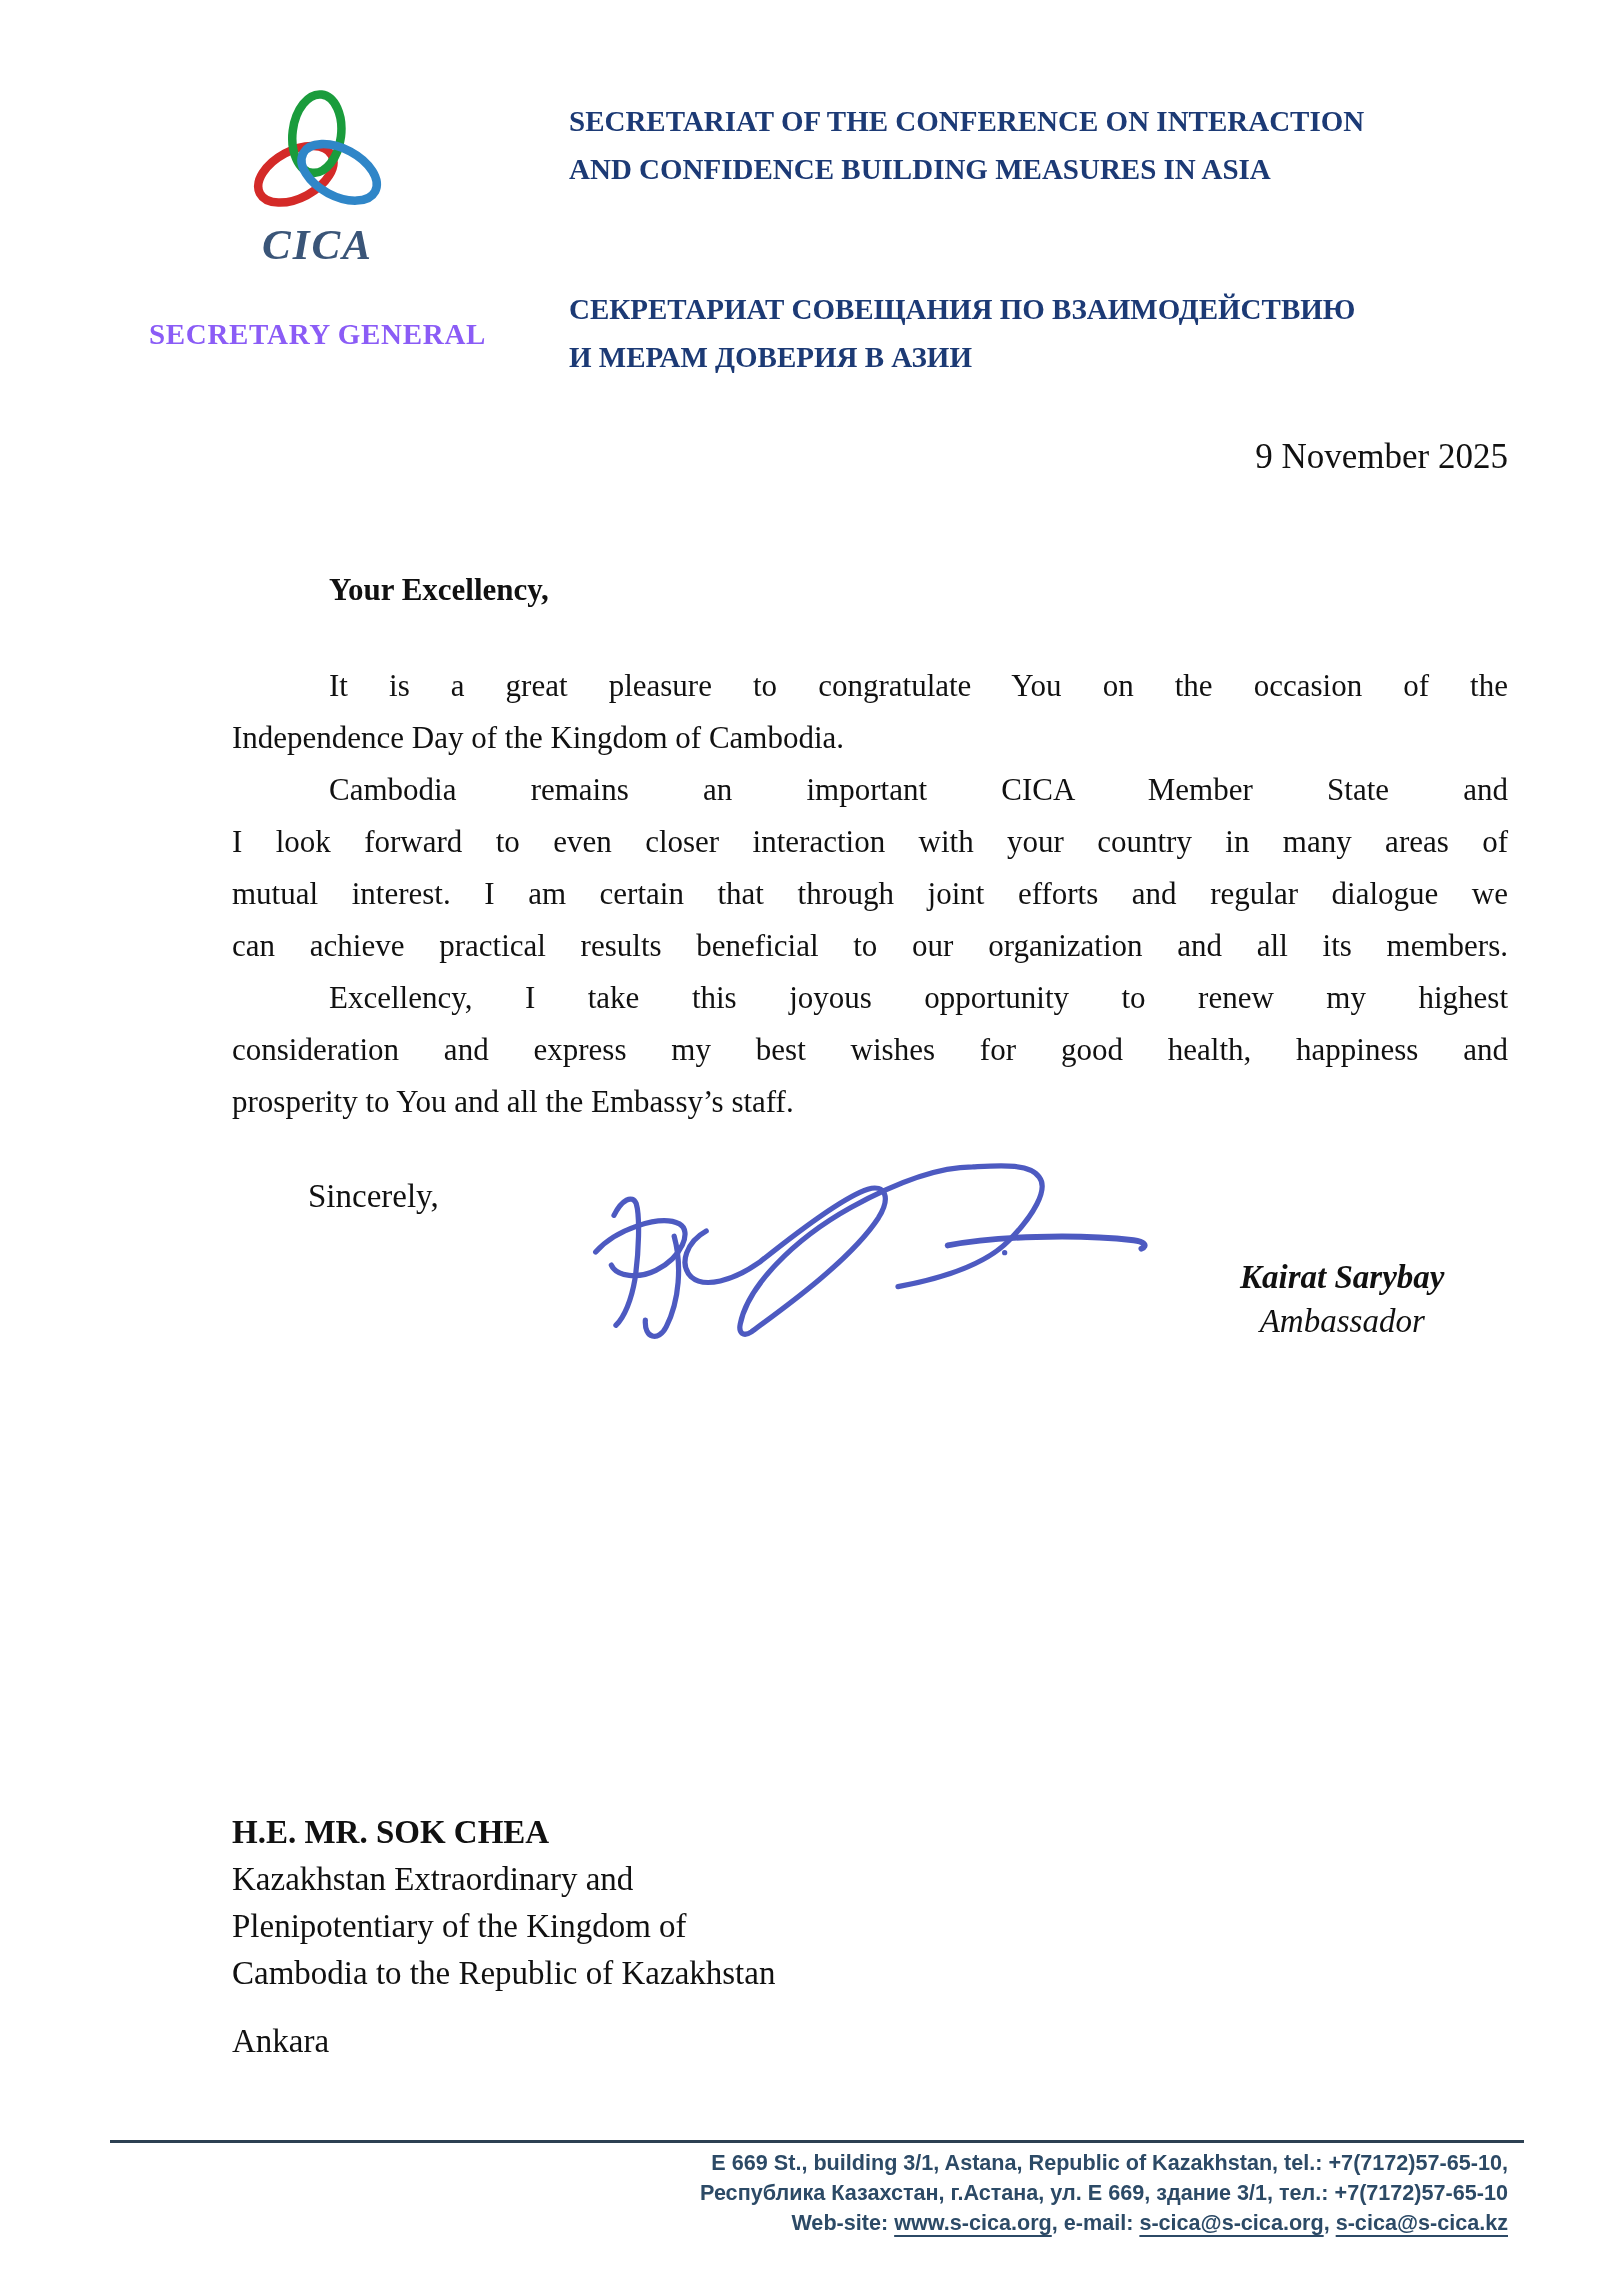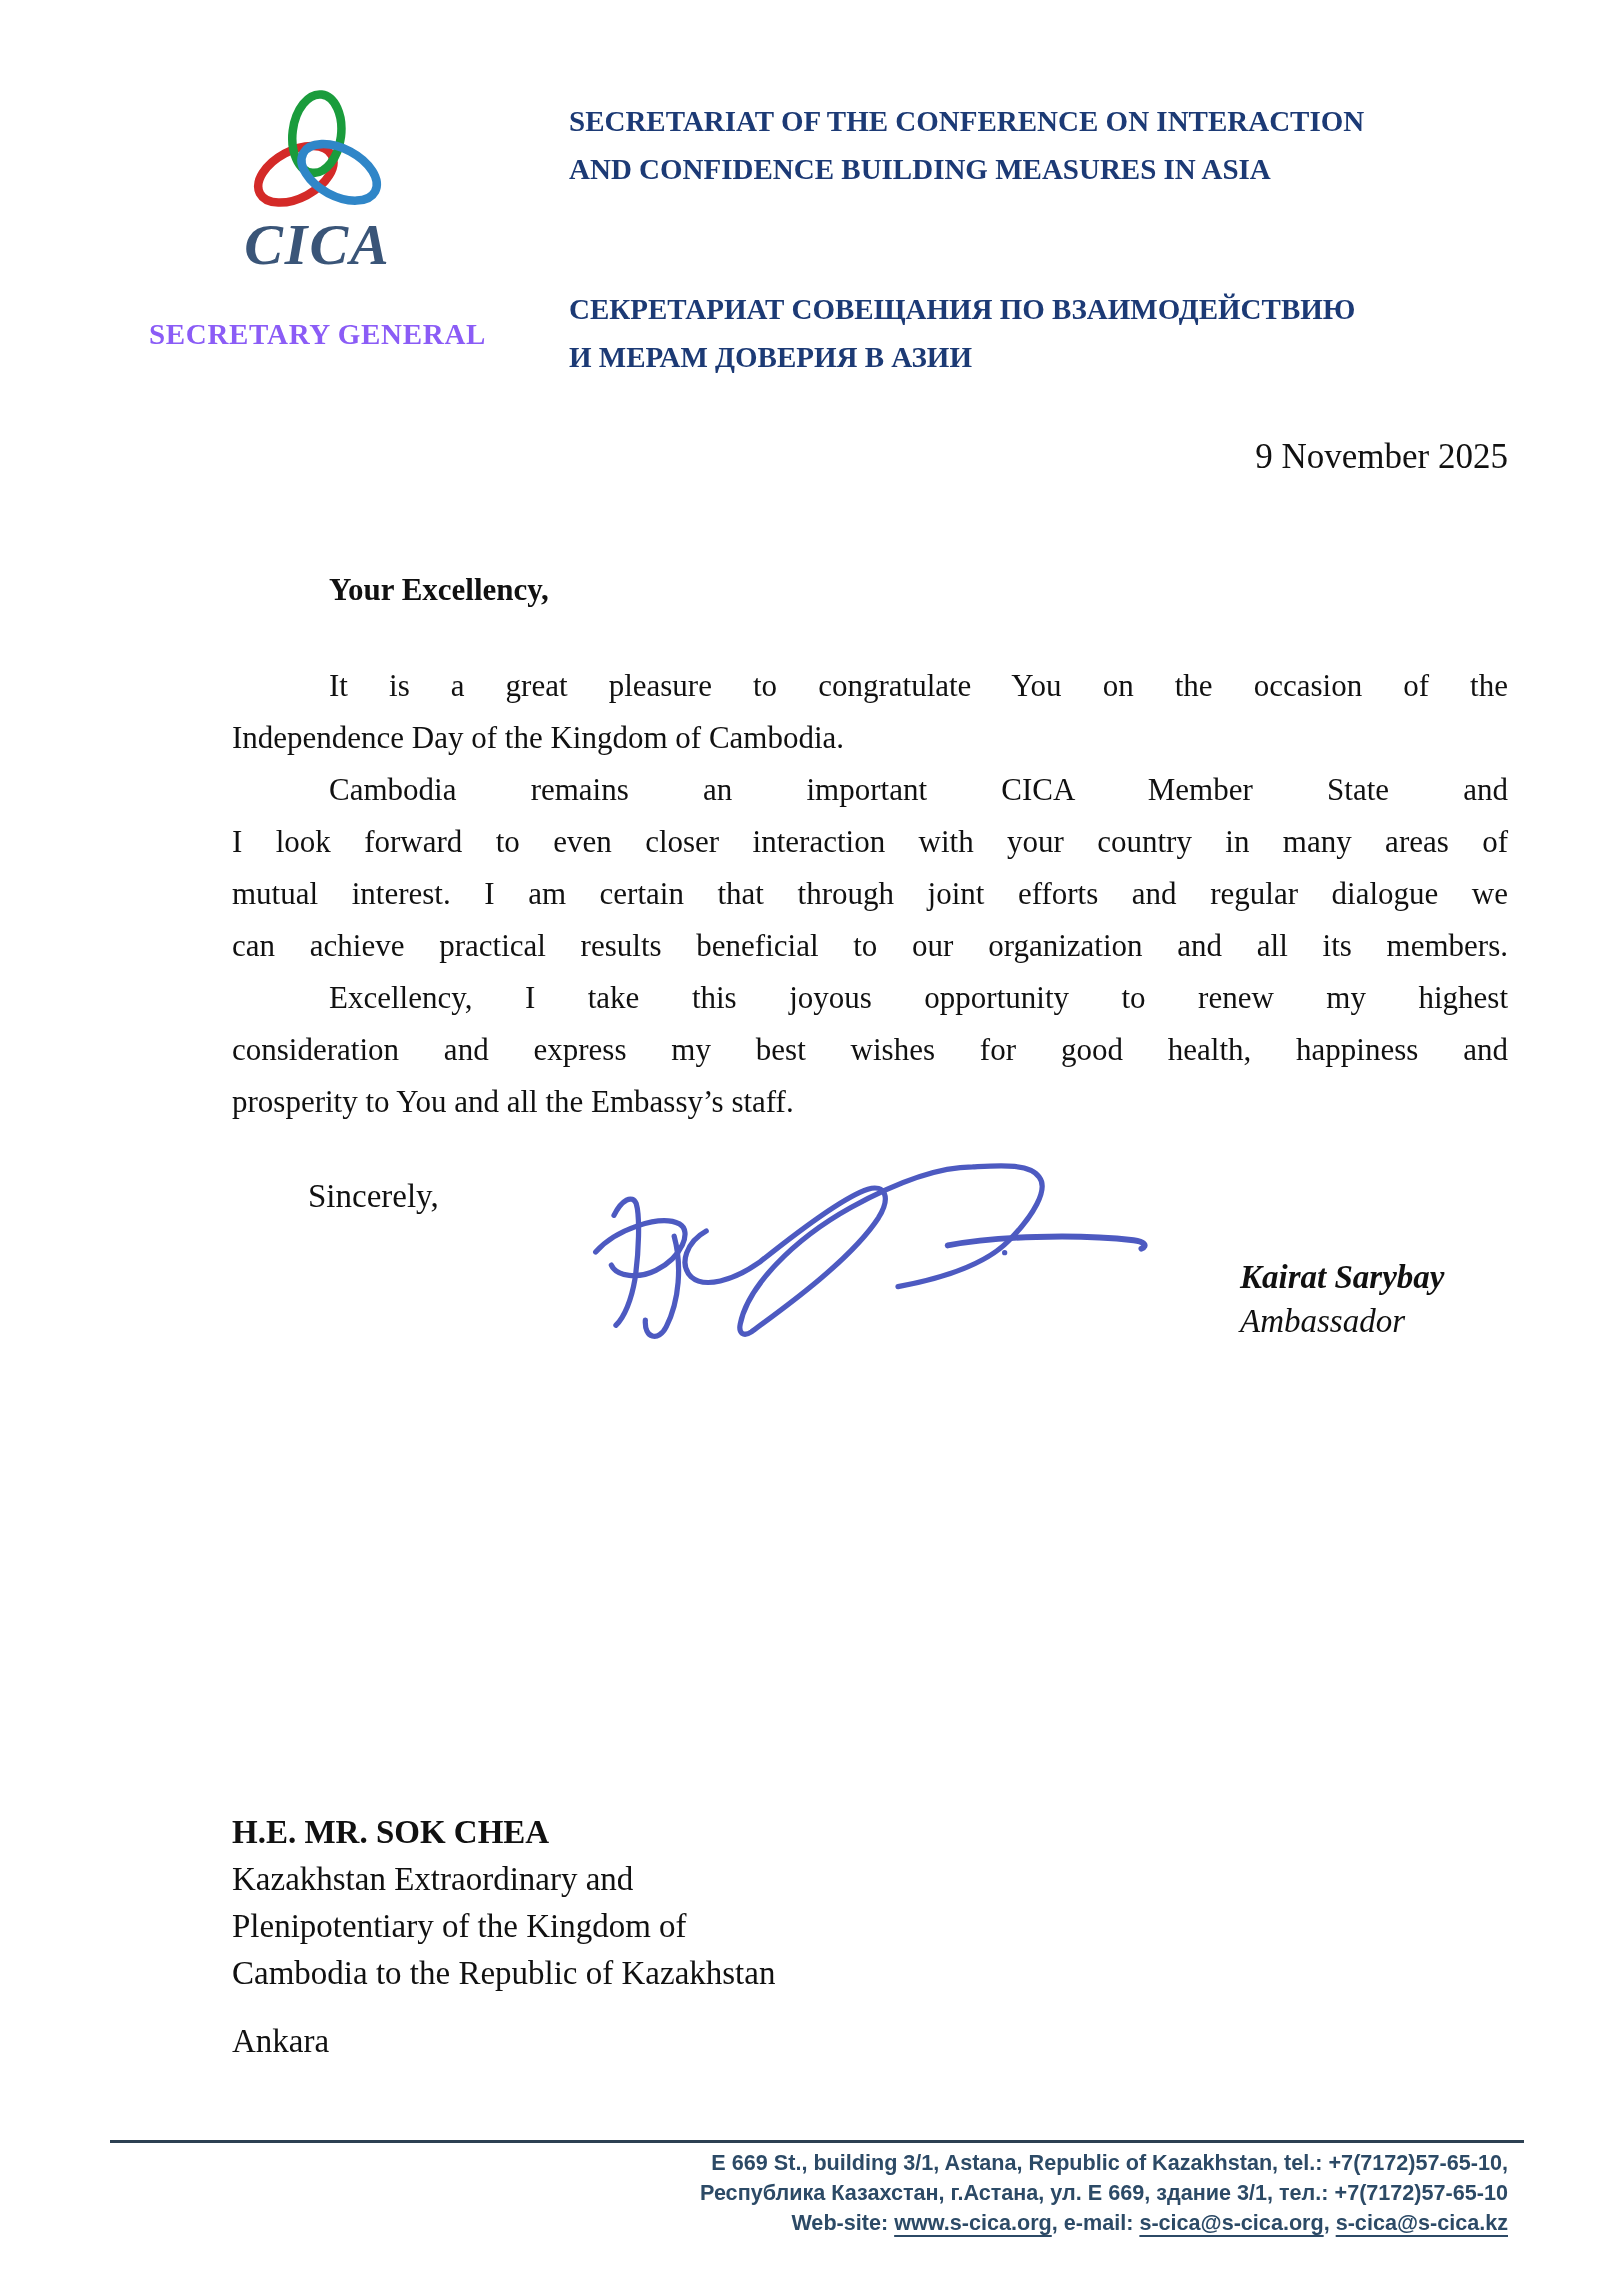--- a/index.html
+++ b/index.html
@@ -5,21 +5,21 @@
   html,body { margin:0; padding:0; background:#888; }
   .page {
     position:relative; width:1623px; height:2295px; margin:0 auto;
     background:#ffffff; overflow:hidden;
     font-family:"Liberation Serif", serif; color:#111;
   }
 
   
   .left-block { position:absolute; left:121px; top:89px; width:393px; text-align:center; }
   .logo-svg { width:143px; height:130px; display:block; margin:0 auto; }
-  .wordmark { font-size:58px; font-weight:bold; font-style:italic; color:#3a5578;
+  .wordmark { font-size:43px; font-weight:bold; font-style:italic; color:#3a5578;
               letter-spacing:2px; line-height:50px; margin-top:1.3px; }
   .sec-gen { font-size:29px; font-weight:bold; color:#8b5cf6; margin-top:47px;
              line-height:34px; white-space:nowrap; letter-spacing:0.7px; }
 
   
   .title-block { position:absolute; left:569px; top:97px; width:955px; text-align:left;
                  color:#1c3a75; font-weight:bold; }
   .title-line { font-size:29px; line-height:48px; white-space:nowrap; }
   .title-ru { margin-top:92px; }
 
@@ -33,21 +33,21 @@
   .bline { line-height:52px; }
   .j { text-align:justify; text-align-last:justify; }
   .i { padding-left:97px; }
 
   
   .sincerely { position:absolute; left:308px; top:1170px; font-size:33px; line-height:52px; }
   .signature-wrap { position:absolute; left:576px; top:1159px; width:589px; height:203px; }
   .signature-wrap svg { width:589px; height:203px; display:block; }
   .signer { position:absolute; left:1240px; top:1255px; font-size:33px; line-height:44px; }
   .signer-name { font-weight:bold;font-style:italic; }
-  .signer-title { font-style:italic; }
+  .signer-title { font-style:italic;text-align:center; }
 
   
   .recipient { position:absolute; left:232px; top:1809px; font-size:33px; line-height:47px; }
   .recipient-name { font-weight:bold; }
   .recipient-city { margin-top:21px; }
 
   
   .footer-rule { position:absolute; left:110px; top:2140px; width:1414px; height:2.6px;
                  background:#2d4052; }
   .footer { position:absolute; left:232px; top:2148px; width:1276px; text-align:right;

